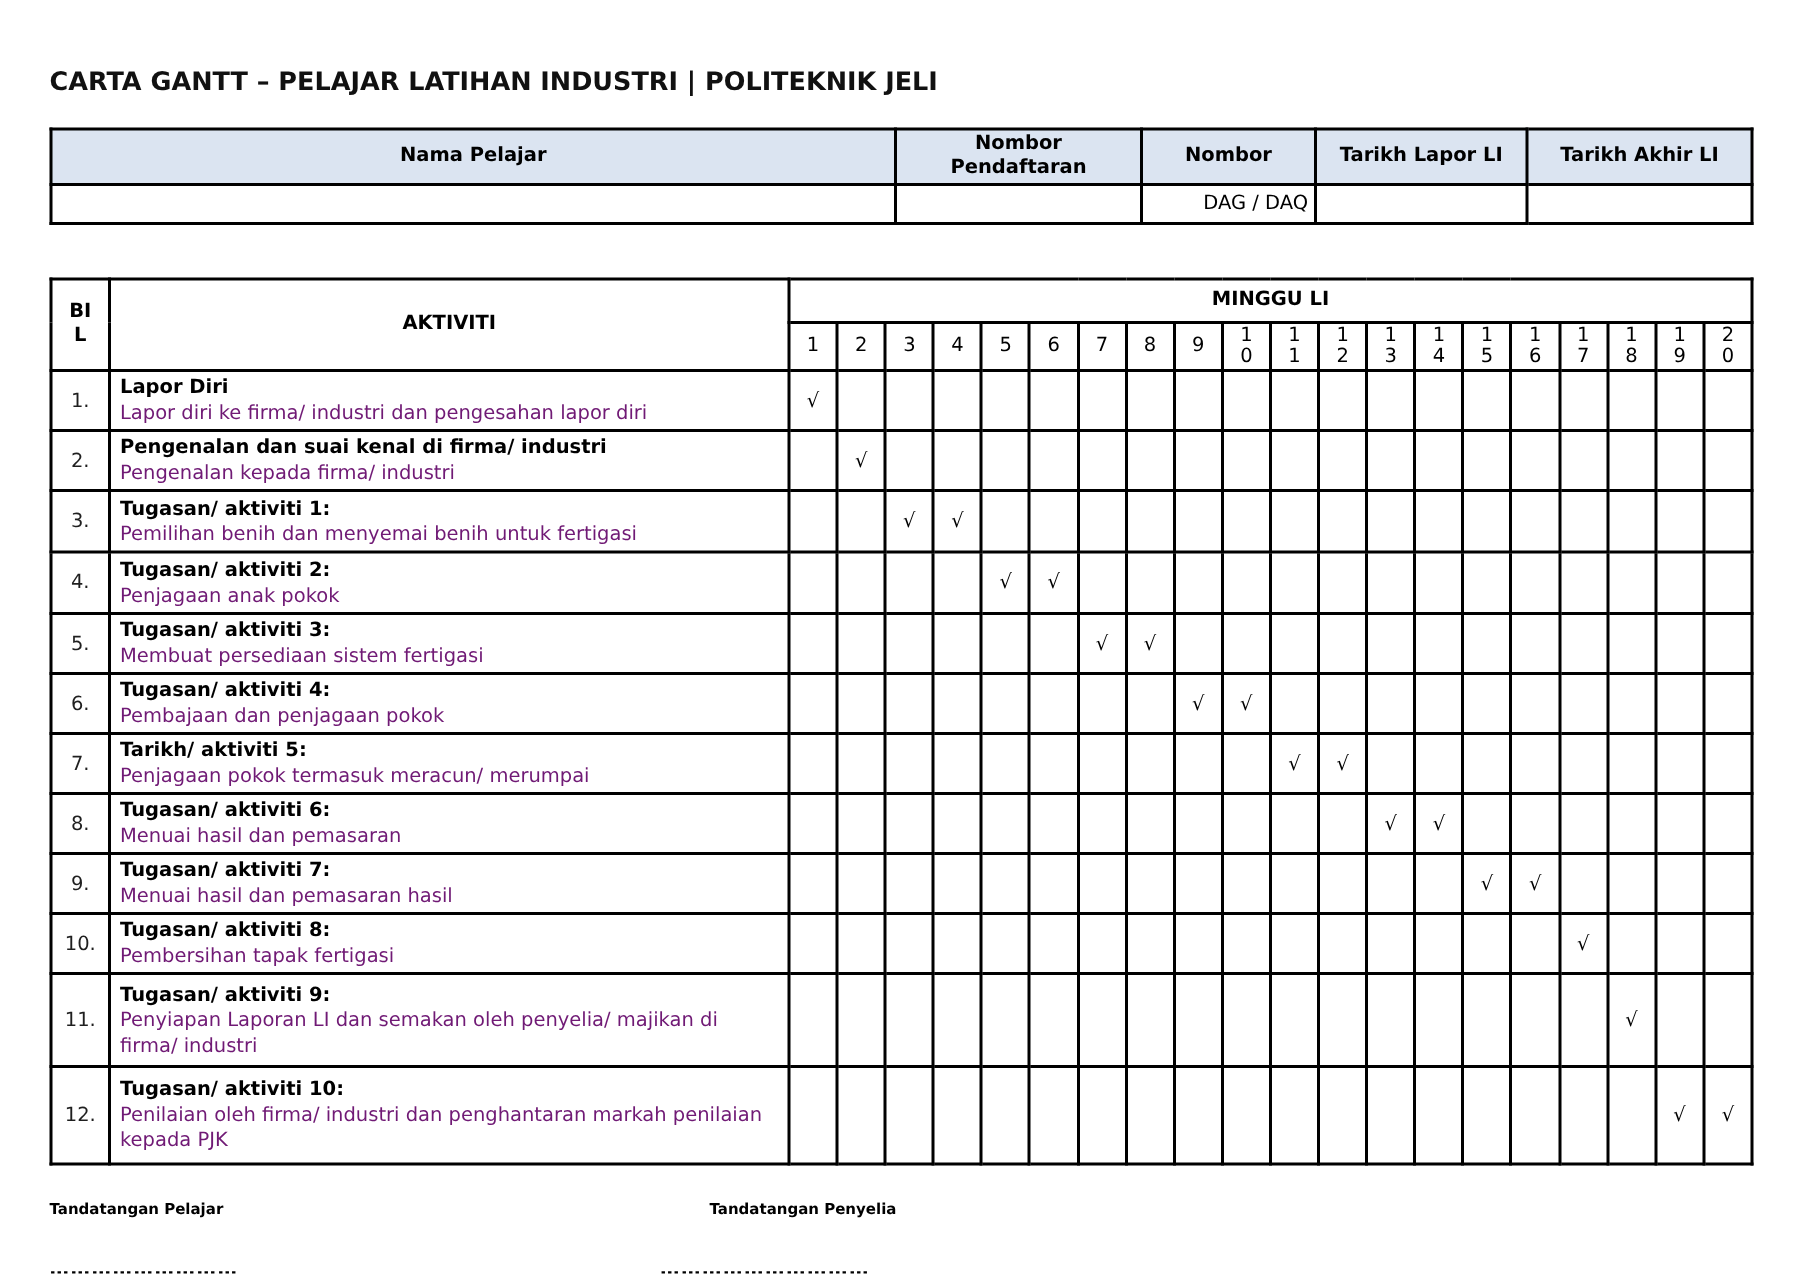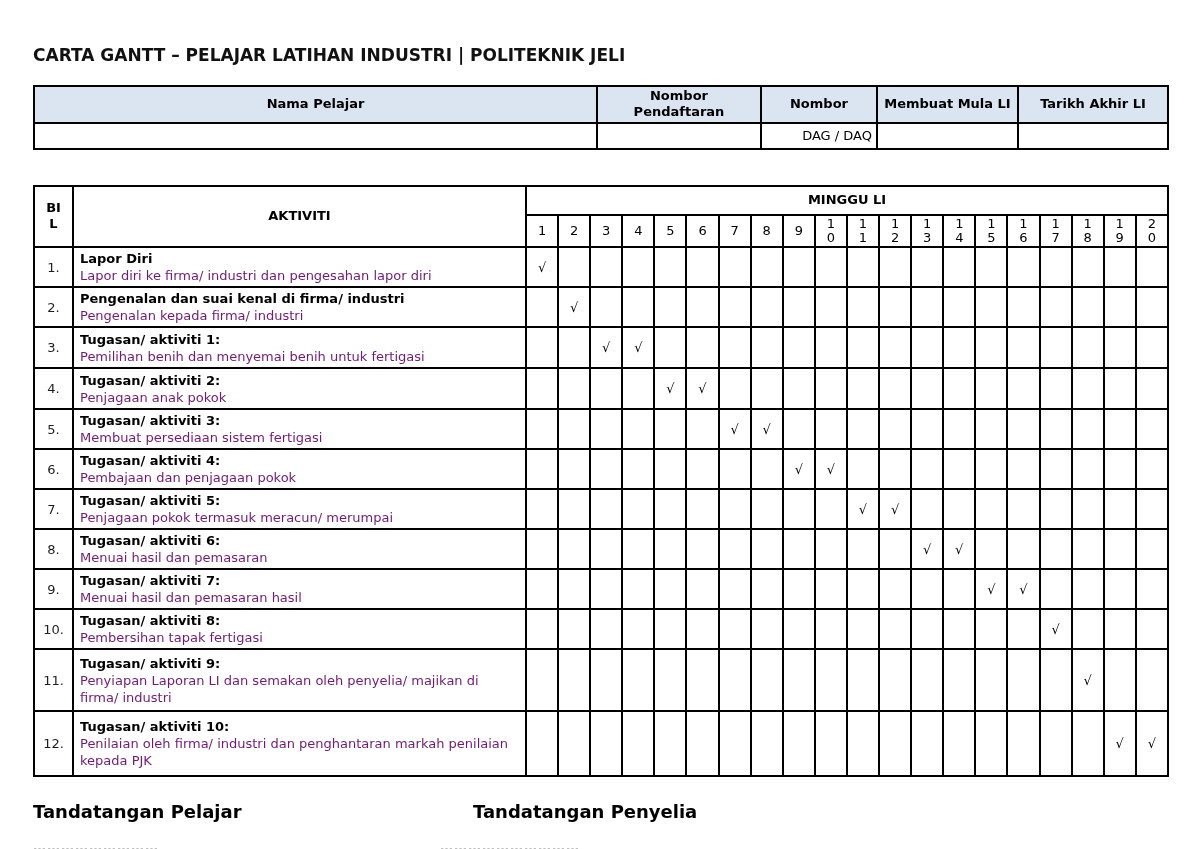--- a/index.html
+++ b/index.html
@@ -31,21 +31,21 @@
   table.gantt tbody tr:nth-child(12) { height:65px; }
 
   td.bil-c { text-align:center; vertical-align:middle; font-size:13px; color:#1f1f1f; }
   td.akt-c { vertical-align:middle; padding:2px 6px;border-radius:13px; }
   .akt-title { font-size:13px; font-weight:bold; line-height:17px; }
   .akt-desc { font-size:13px; color:#701a75; line-height:17px; max-width:432px; }
   td.wk-c { text-align:center; vertical-align:middle; font-size:13px; }
 
   
   .footer { position:relative; height:90px; margin-top:24px; }
-  .sig-label { position:absolute; font-size:18px; font-weight:bold; white-space:nowrap; }
+  .sig-label { position:absolute; font-size:10px; font-weight:bold; white-space:nowrap; }
   .sig-dots  { position:absolute; font-size:13px; font-weight:bold; letter-spacing:1px; white-space:nowrap; }
   #sig-left-label  { left:0;  top:0; }
   #sig-left-dots   { left:0;  top:38px; }
   #sig-right-label { left:440px; top:0; }
   #sig-right-dots  { left:407px; top:38px; }
 </style>
 </head>
 <body>
 
 <div class="page">
@@ -59,21 +59,21 @@
         <col style="width:116px">
       <col style="width:141px">
         <col style="width:150px">
     </colgroup>
     <thead>
         <tr id="info-head">
           <th>Nama Pelajar</th>
           <th>Nombor
 Pendaftaran</th>
           <th>Nombor</th>
-          <th>Membuat Mula LI</th>
+          <th>Tarikh Lapor LI</th>
           <th>Tarikh Akhir LI</th>
         </tr>
       </thead>
     <tbody>
         <tr id="info-vals">
           <td></td>
           <td></td>
           <td>DAG / DAQ</td>
           <td></td>
           <td></td>
@@ -306,21 +306,21 @@
           <td class="wk-c"></td>
           <td class="wk-c"></td>
           <td class="wk-c"></td>
           <td class="wk-c"></td>
           <td class="wk-c"></td>
           <td class="wk-c"></td>
         </tr>
         <tr>
           <td class="bil-c">7.</td>
           <td class="akt-c">
-            <div class="akt-title">Tugasan/ aktiviti 5:</div>
+            <div class="akt-title">Tarikh/ aktiviti 5:</div>
             <div class="akt-desc">Penjagaan pokok termasuk meracun/ merumpai</div>
           </td>
           <td class="wk-c"></td>
           <td class="wk-c"></td>
           <td class="wk-c"></td>
           <td class="wk-c"></td>
           <td class="wk-c"></td>
           <td class="wk-c"></td>
           <td class="wk-c"></td>
           <td class="wk-c"></td>

